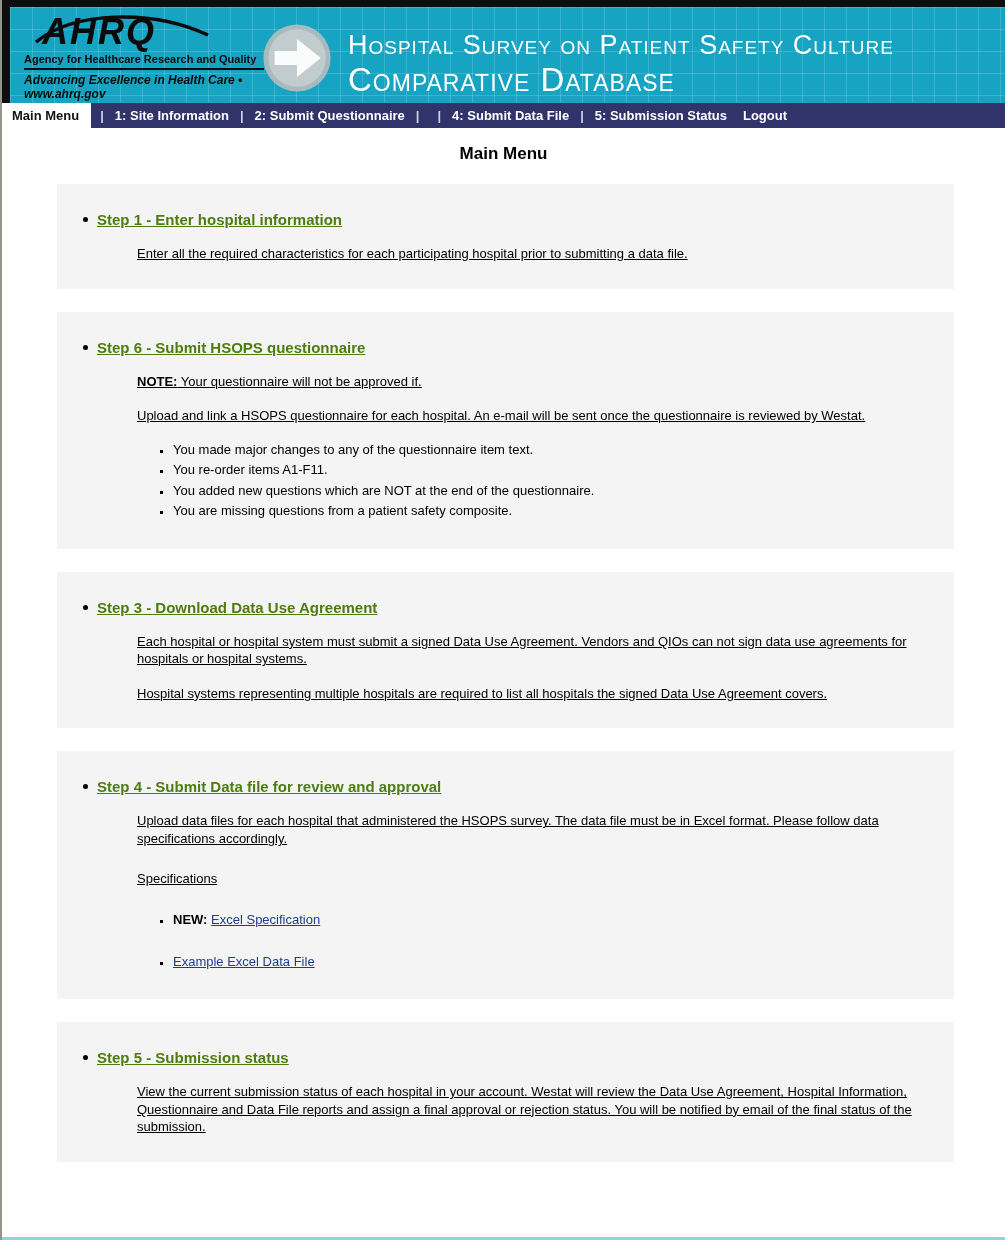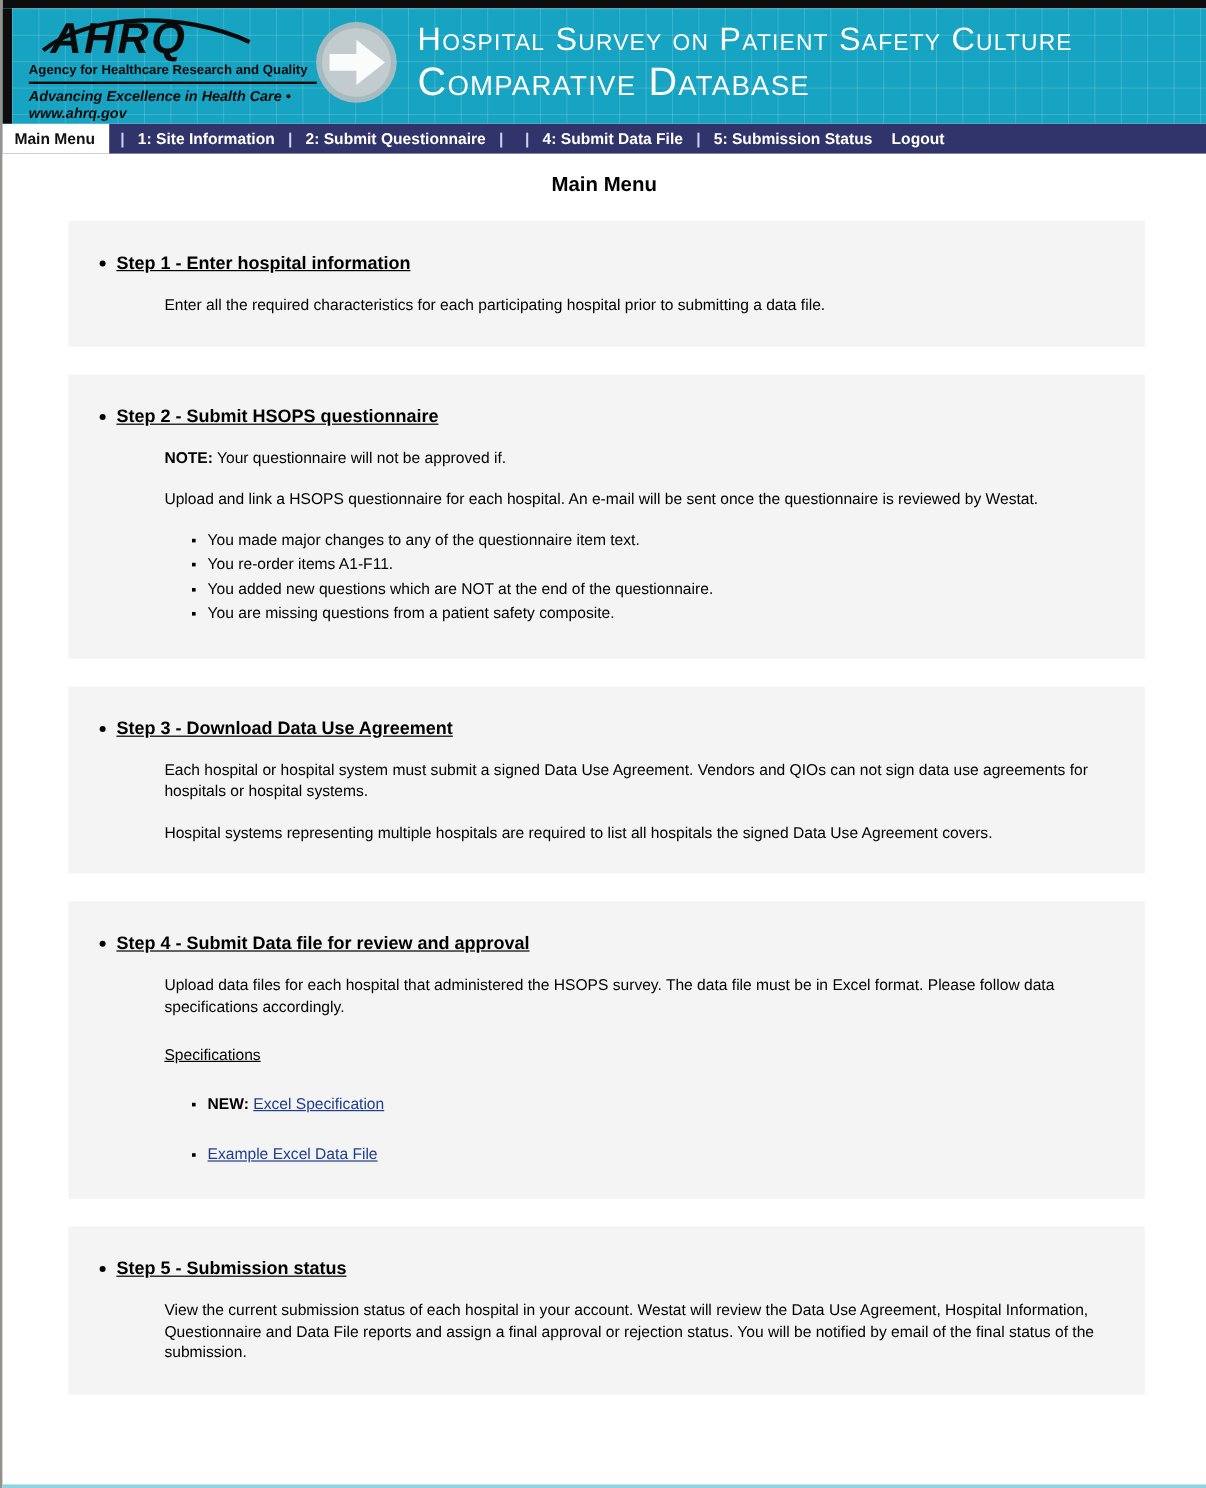--- a/index.html
+++ b/index.html
@@ -20,21 +20,21 @@
   .logo-acronym { font-size:36px; font-weight:bold; font-style:italic;
     letter-spacing:2px; line-height:38px; padding-left:18px; color:#0a0a0a; }
   .logo-agency { font-size:11px; font-weight:bold; padding:2px 0 3px 0;
     border-bottom:2px solid #0a0a0a; }
   .logo-tagline { font-size:12px; font-weight:bold; font-style:italic; padding-top:3px; }
 
   .hs-title-wrap { position:absolute; left:252px; top:10px; display:flex; align-items:center; }
   .hs-circle { width:70px; height:70px; }
   .hs-titles { margin-left:16px; color:#ffffff; font-variant:small-caps;
     letter-spacing:1px; line-height:1.15; }
-  .hs-title-1 { font-size:27px; }
+  .hs-title-1 { font-size:27px;margin-top:13px; }
   .hs-title-2 { font-size:33px; }
 
   
   .nav { height:25px; background:#31336b; display:flex; align-items:stretch;
     color:#ffffff; font-size:13px; font-weight:bold; white-space:nowrap; }
   .nav-tab-active { background:#ffffff; color:#111111; display:flex; align-items:center;
     padding:0 12px 0 10px; }
   .nav-sep { display:flex; align-items:center; padding:0 9px; color:#cfd2e8; }
   .nav-item { display:flex; align-items:center; padding:0 2px; cursor:pointer; }
   .nav-logout { display:flex; align-items:center; margin-left:14px; padding-right:10px; cursor:pointer; }
@@ -48,23 +48,23 @@
   .acct-link { color:#1f3d8f; font-weight:bold; text-decoration:underline; font-size:13px; cursor:pointer; }
 
   
   .page-title { text-align:center; font-size:17px; font-weight:bold; color:#000;
     margin:16px 0 20px 0; }
 
   
   .step-box { background:#f4f4f4; width:897px; margin:0 0 23px 55px; padding:27px 24px 26px 0; }
   .step-head { display:flex; align-items:center; margin-left:26px; }
   .bullet-dot { width:5px; height:5px; border-radius:50%; background:#000; margin-right:9px; flex:none; }
-  .step-title { font-weight:bold; font-size:15px; color:#000000; text-decoration:underline; cursor:pointer; }
+  .step-title { font-weight:bold; font-size:15px; color:#4d7c0f; text-decoration:underline; cursor:pointer; }
   .step-body { margin-left:80px; font-size:13px; color:#000; line-height:1.35; }
-  .step-body p { margin-top:17px; }
+  .step-body p { margin-top:17px;text-decoration:underline; }
   .square-list { list-style:square; margin:16px 0 0 36px; }
   .square-list li { margin-bottom:3px; font-size:13px; color:#000; }
   .square-list li::marker { font-size:11px; }
   .inline-link { color:#1f3d8f; text-decoration:underline; cursor:pointer; }
   .sub-heading { text-decoration:underline; margin-top:22px; font-size:13px; }
   .bold { font-weight:bold; }
   .spaced { margin-top:24px; }
 
   .bottom-line { position:absolute; left:0; right:0; bottom:0; height:3px; background:#8fd3e0; }
 </style>
@@ -121,21 +121,21 @@
       <span class="step-title">Step 1 - Enter hospital information</span>
     </div>
     <div class="step-body">
       <p>Enter all the required characteristics for each participating hospital prior to submitting a data file.</p>
     </div>
   </div>
 
   <div class="step-box">
     <div class="step-head">
       <span class="bullet-dot"></span>
-      <span class="step-title">Step 2 - Submit HSOPS questionnaire</span>
+      <span class="step-title">Step 6 - Submit HSOPS questionnaire</span>
     </div>
     <div class="step-body">
       <p><span class="bold">NOTE:</span><span> Your questionnaire will not be approved if.</span></p>
       <p>Upload and link a HSOPS questionnaire for each hospital. An e-mail will be sent once the questionnaire is reviewed by Westat.</p>
       <ul class="square-list">
         <li>You made major changes to any of the questionnaire item text.</li>
         <li>You re-order items A1-F11.</li>
         <li>You added new questions which are NOT at the end of the questionnaire.</li>
         <li>You are missing questions from a patient safety composite.</li>
       </ul>

